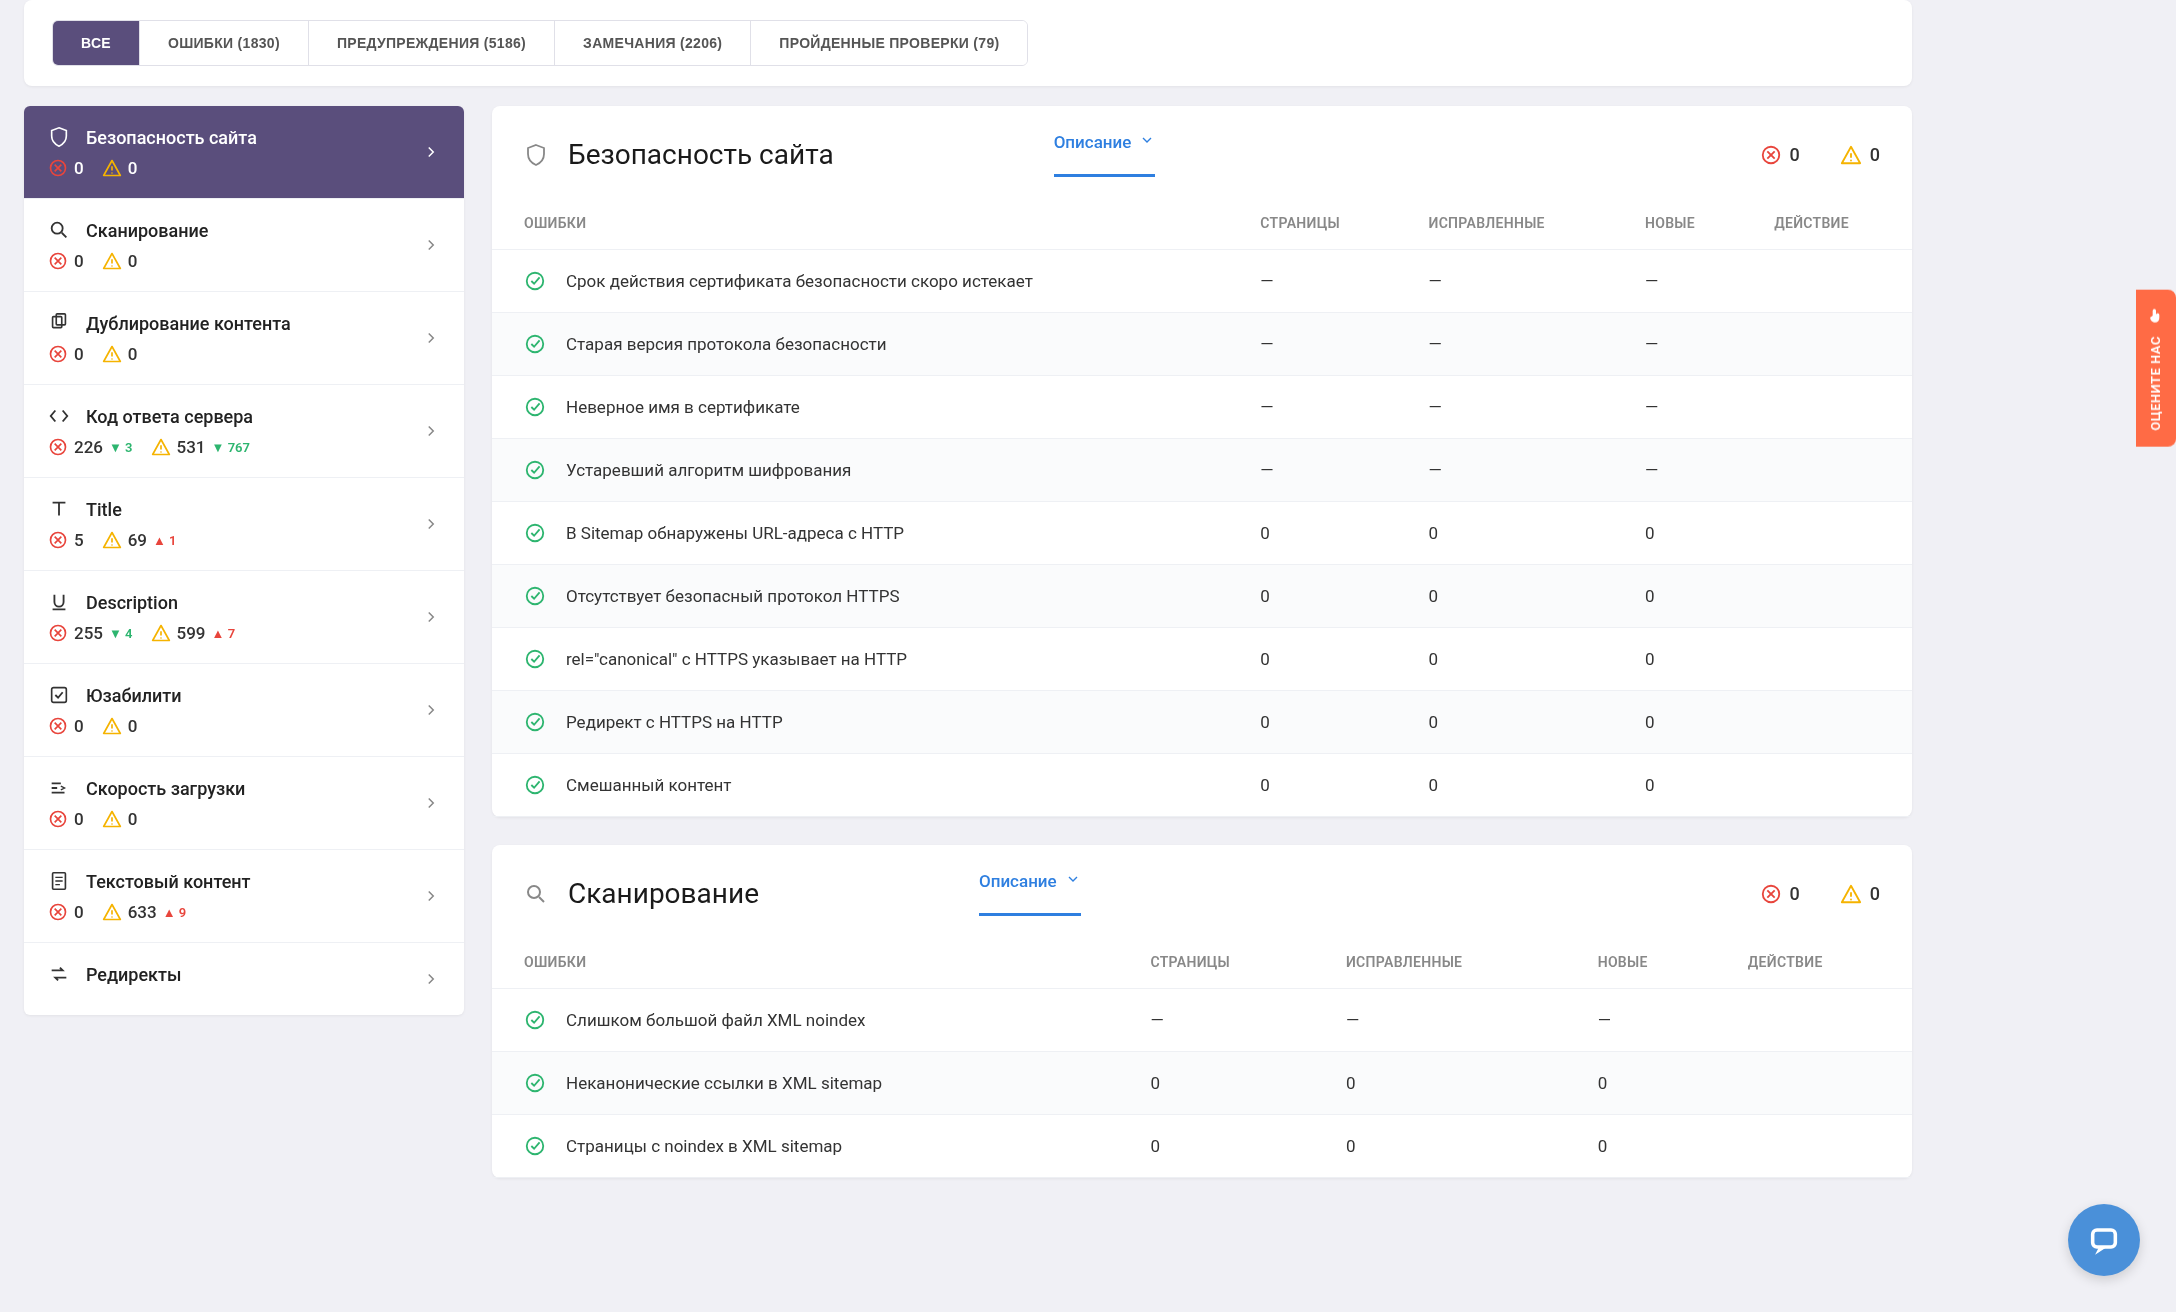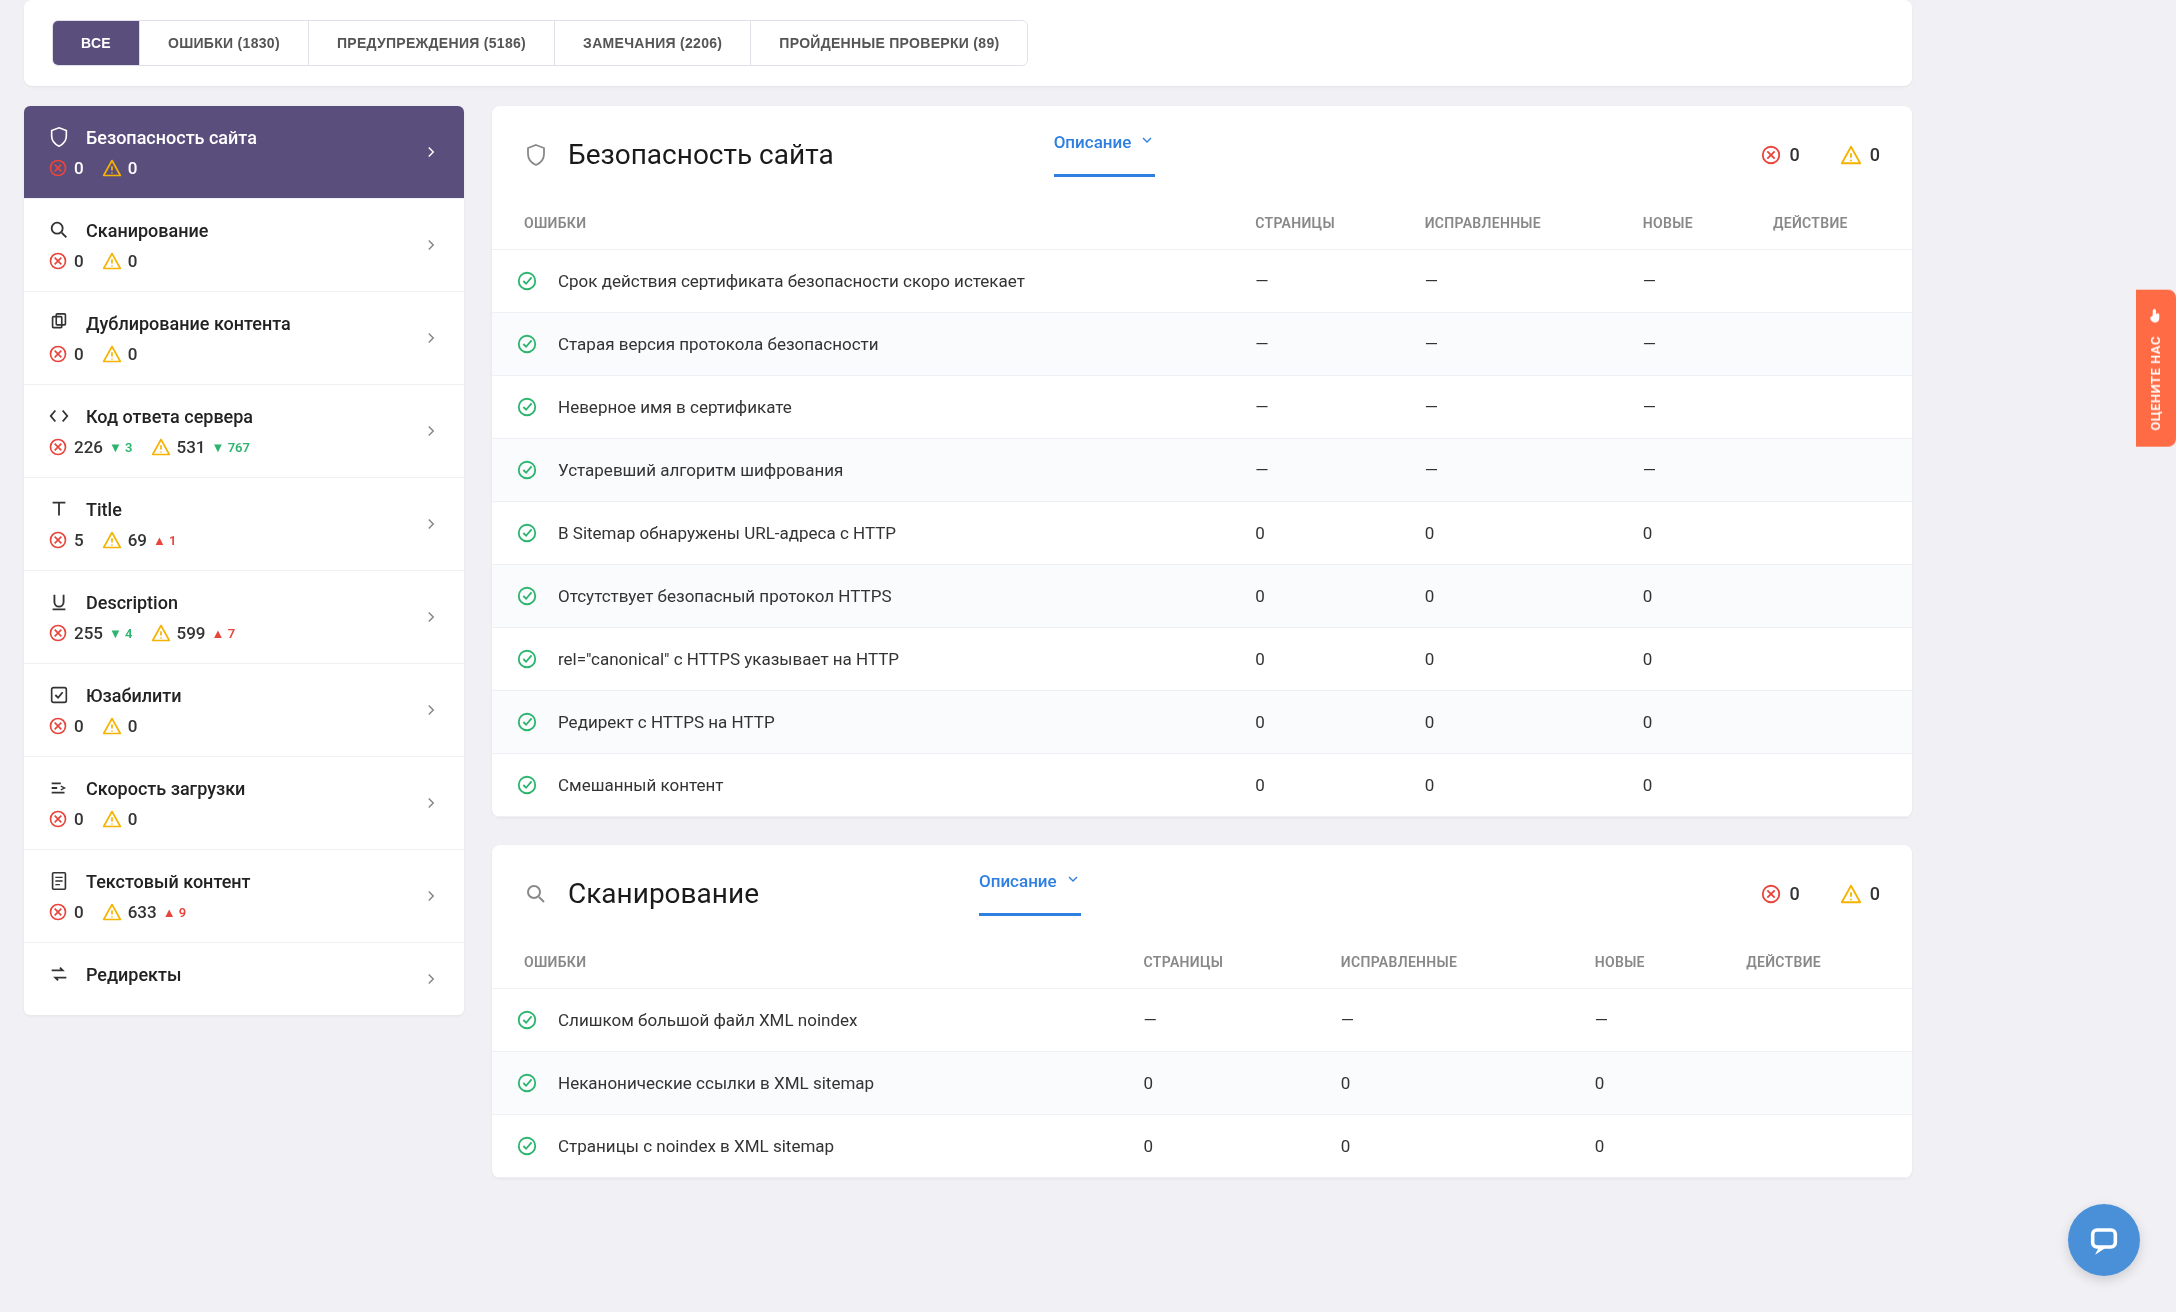--- a/index.html
+++ b/index.html
@@ -156,21 +156,21 @@
 .issues-table thead th:first-child { padding-left: 32px; margin-left: 36px; }
 .issues-table tbody tr {
   border-bottom: 1px solid #eef0f4;
 }
 .issues-table tbody tr:nth-child(even) { background: #fafbfc; }
 .issues-table tbody td {
   padding: 20px 24px;
   font-size: 17px;
   color: #333;
 }
-.issues-table tbody td:first-child { padding-left: 24px; }
+.issues-table tbody td:first-child { padding-left: 32px; }
 .issue-name-cell { display: flex; align-items: center; gap: 20px; }
 .feedback-tab {
   position: fixed;
   right: 0;
   top: 290px;
   background: #ff6b45;
   color: #fff;
   padding: 16px 10px;
   border-radius: 8px 0 0 8px;
   writing-mode: vertical-rl;
@@ -272,21 +272,21 @@
 </svg>
 
 <div class="page">
 
 <div class="tabs-container">
   <div class="tabs-bar" id="tabs-bar">
         <button class="tab-btn active">ВСЕ</button>
         <button class="tab-btn">ОШИБКИ (1830)</button>
         <button class="tab-btn">ПРЕДУПРЕЖДЕНИЯ (5186)</button>
         <button class="tab-btn">ЗАМЕЧАНИЯ (2206)</button>
-        <button class="tab-btn">ПРОЙДЕННЫЕ ПРОВЕРКИ (89)</button>
+        <button class="tab-btn">ПРОЙДЕННЫЕ ПРОВЕРКИ (79)</button>
       </div>
 </div>
 
 <div class="layout">
 
 <div class="sidebar">
   <div class="sidebar-card" id="sidebar-card">
           <div class="side-item active">
     <div class="side-head">
       <span class="side-icon">

